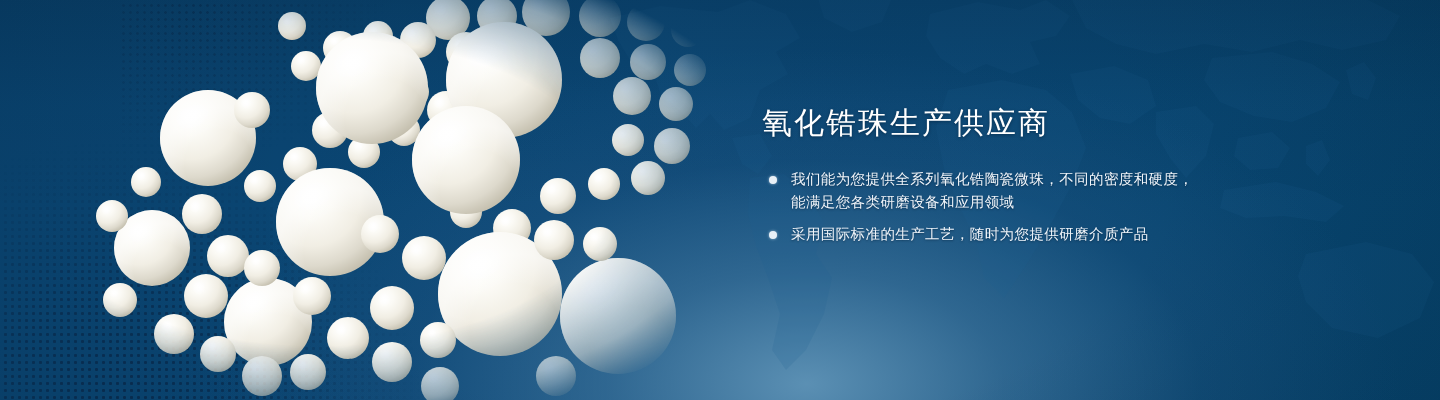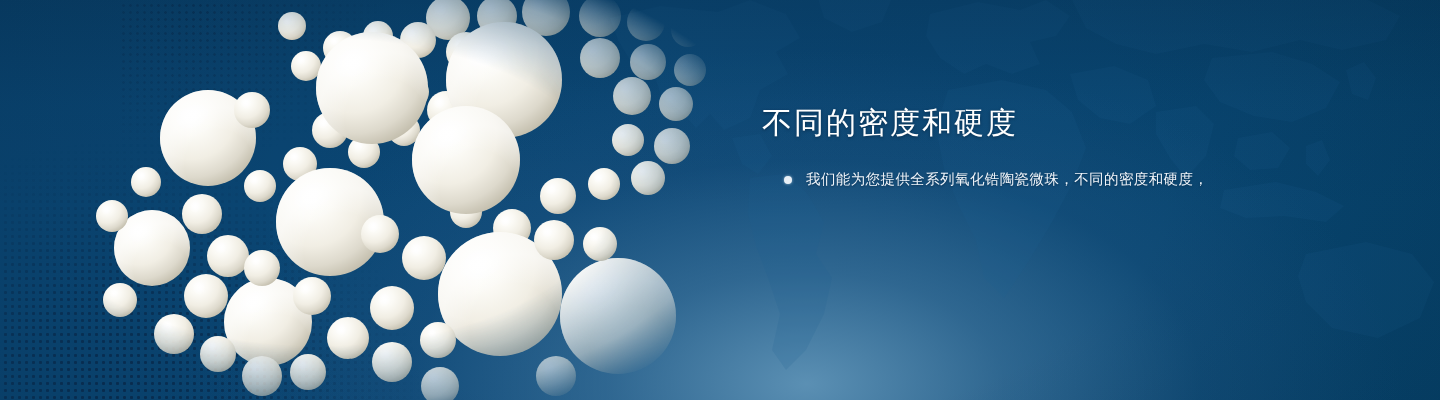--- a/index.html
+++ b/index.html
@@ -116,21 +116,21 @@
     line-height: 1.25;
     font-weight: 400;
     letter-spacing: 2px;
     color: #ffffff;
     text-shadow: 0 1px 3px rgba(2,26,48,0.55);
     margin: 0 0 26px 0;
     white-space: nowrap;
   }
   .bullets {
     list-style: none;
-    margin: 16px;
+    margin: 1px;
     padding: 0;
   }
   .bullet {
     position: relative;
     padding-left: 28px;
     margin-bottom: 9px;
     font-size: 14.5px;
     line-height: 23px;
     color: #f0f5fa;
     letter-spacing: 0.4px;
@@ -509,23 +509,28 @@
           <g>
               <circle cx="292" cy="26" r="14" fill="url(#beadG)"></circle>
               <circle cx="287" cy="21" r="4" fill="url(#specG)"></circle>
             </g>
         </g>
       </g>
     </svg>
   </div>
 
   <div class="copy">
-    <h1 class="headline">不同的密度和硬度</h1>
+    <h1 class="headline">氧化锆珠生产供应商</h1>
 
     <ul class="bullets">
       <li class="bullet">
         <span class="dot"></span>
         <span class="bullet-line">我们能为您提供全系列氧化锆陶瓷微珠，不同的密度和硬度，</span>
+        <span class="bullet-line">能满足您各类研磨设备和应用领域</span>
+      </li>
+      <li class="bullet">
+        <span class="dot"></span>
+        <span class="bullet-line">采用国际标准的生产工艺，随时为您提供研磨介质产品</span>
       </li>
     </ul>
   </div>
 
 </div>
 
 </body></html>

